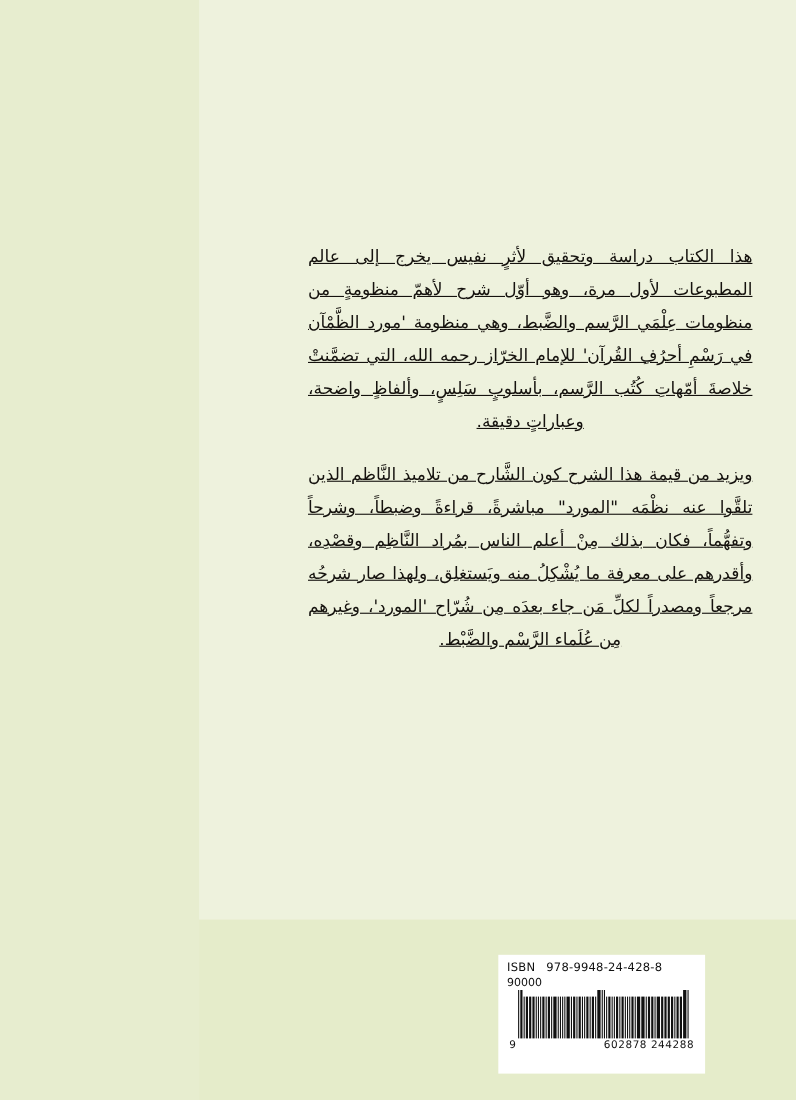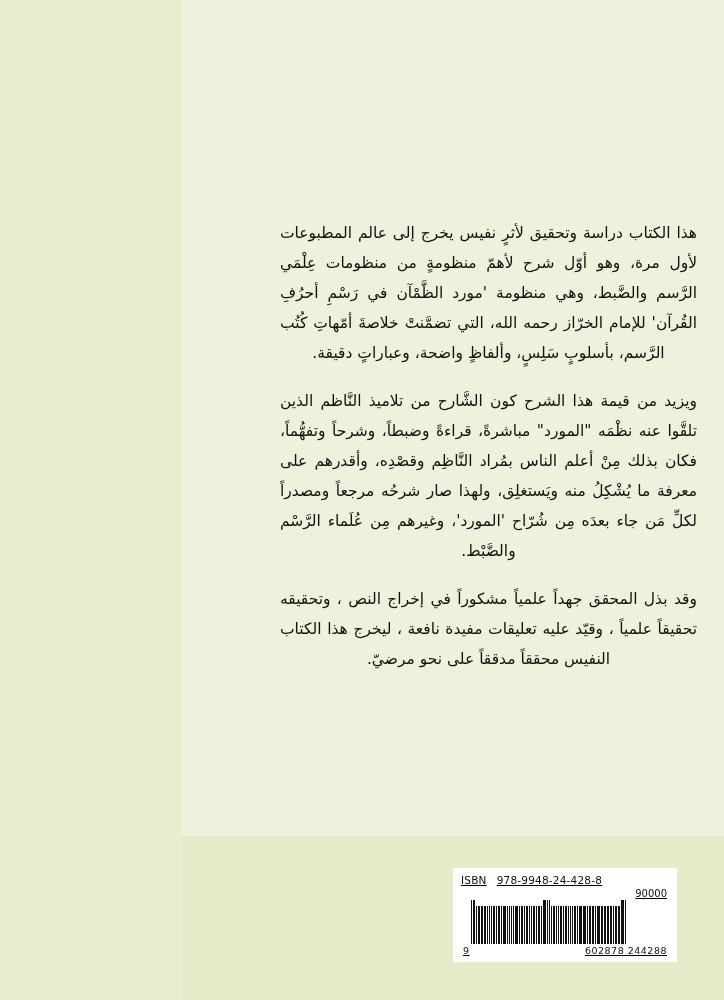--- a/index.html
+++ b/index.html
@@ -56,55 +56,55 @@
     direction: rtl;
     text-align: justify;
     text-align-last: center;
     color: #15120e;
     font-family: "DejaVu Sans", "Liberation Sans", sans-serif;
     font-size: 15.5px;
     line-height: 30px;
   }
 
   #blurb p {
-    margin: 0 3px 18px 0;
+    margin: 0 16px 18px 0;
+    text-decoration: underline;
   }
   #blurb p:last-child {
     margin-bottom: 0;
   }
 
   
   #barcode-block {
     position: absolute;
     left: 272px;
     top: 868px;
-    width: 224px;
+    width: 188px;
     background: #ffffff;
-    padding: 6px 8px 6px 8px;
+    padding: 6px 8px 20px 8px;
     box-sizing: border-box;
-    text-decoration: underline;
   }
 
   #isbn-line {
     direction: ltr;
     text-align: left;
     font-family: "DejaVu Sans", "Liberation Sans", sans-serif;
     font-size: 10.5px;
     letter-spacing: 0.2px;
     color: #111;
     white-space: nowrap;
     margin-bottom: 2px;
   }
   #isbn-line .isbn-label {
     margin-right: 10px;
   }
 
   #ean5-row {
     direction: ltr;
-    text-align: right;
+    text-align: left;
     font-family: "DejaVu Sans", "Liberation Sans", sans-serif;
     font-size: 10px;
     color: #111;
     margin-bottom: 1px;
     padding-right: 2px;
   }
 
   .barcode-wrap {
     position: relative;
     direction: ltr;
@@ -142,21 +142,20 @@
 <div id="page">
 
   <div id="inner-panel"></div>
   <div id="bottom-band"></div>
 
   <div id="content">
 
     <div id="blurb">
       <p>هذا الكتاب دراسة وتحقيق لأثرٍ نفيس يخرج إلى عالم المطبوعات لأول مرة، وهو أوّل شرح لأهمّ منظومةٍ من منظومات عِلْمَي الرَّسم والضَّبط، وهي منظومة 'مورد الظَّمْآن في رَسْمِ أحرُفِ القُرآن' للإمام الخرّاز رحمه الله، التي تضمَّنتْ خلاصةَ أمّهاتِ كُتُب الرَّسم، بأسلوبٍ سَلِسٍ، وألفاظٍ واضحة، وعباراتٍ دقيقة.</p>
       <p>ويزيد من قيمة هذا الشرح كون الشَّارح من تلاميذ النَّاظم الذين تلقَّوا عنه نظْمَه "المورد" مباشرةً، قراءةً وضبطاً، وشرحاً وتفهُّماً، فكان بذلك مِنْ أعلم الناس بمُراد النَّاظِم وقصْدِه، وأقدرهم على معرفة ما يُشْكِلُ منه ويَستغلِق، ولهذا صار شرحُه مرجعاً ومصدراً لكلِّ مَن جاء بعدَه مِن شُرّاح 'المورد'، وغيرهم مِن عُلَماء الرَّسْم والضَّبْط.</p>
-      <p>وقد بذل المحقق جهداً علمياً مشكوراً في إخراج النص ، وتحقيقه تحقيقاً علمياً ، وقيّد عليه تعليقات مفيدة نافعة ، ليخرج هذا الكتاب النفيس محققاً مدققاً على نحو مرضيّ.</p>
     </div>
 
     <div id="barcode-block">
       <div id="isbn-line">
         <span class="isbn-label">ISBN</span><span>978-9948-24-428-8</span>
       </div>
       <div id="ean5-row">90000</div>
       <div class="barcode-wrap">
         <div class="bars" id="bars">
             <div class="bar" style="width: 1px; height: 44px;"></div>

